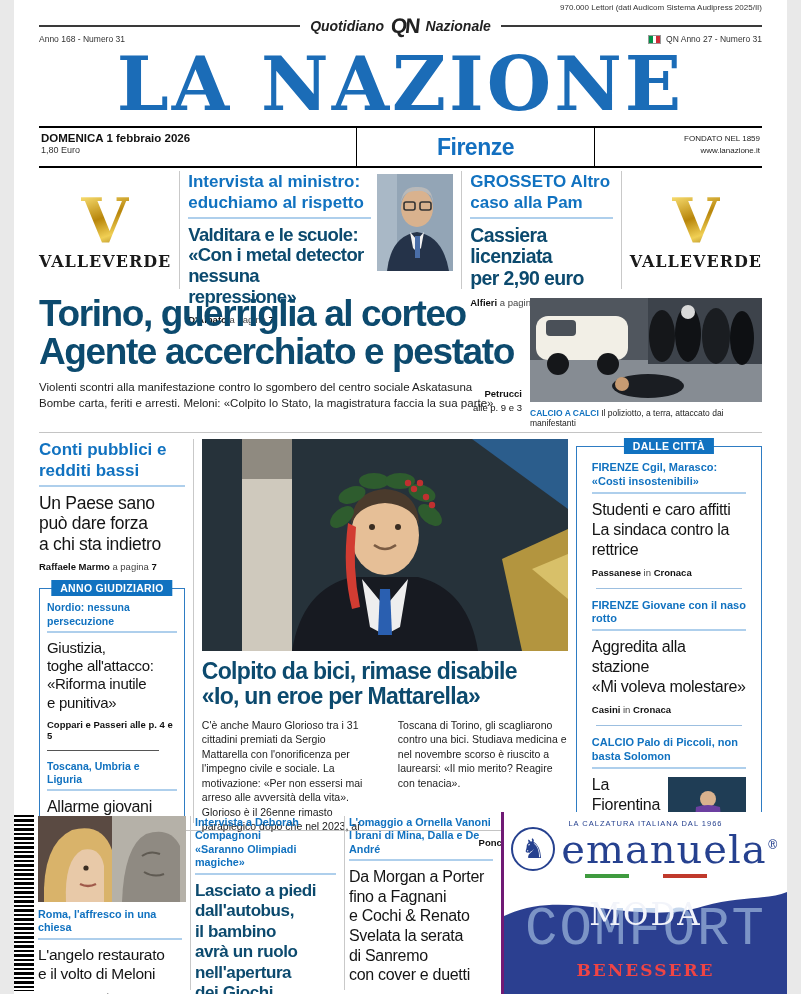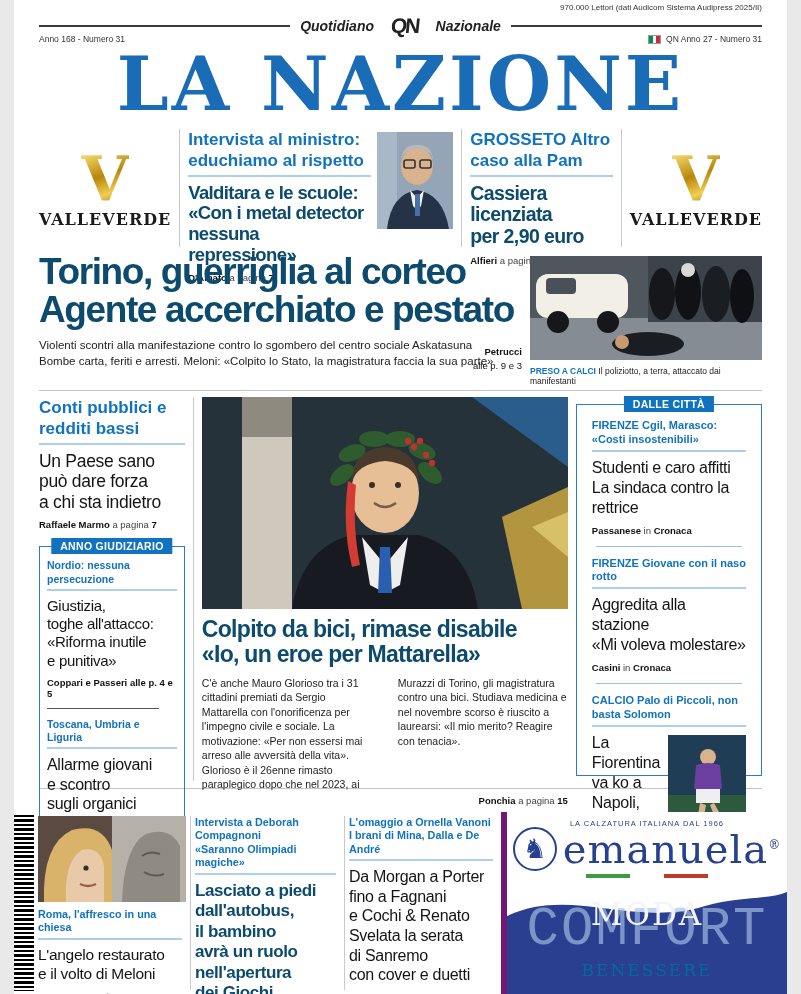--- a/index.html
+++ b/index.html
@@ -5,21 +5,21 @@
   * { margin:0; padding:0; box-sizing:border-box; }
   body { background:#e9e9e9; }
   .page { position:relative; width:773px; height:994px; margin:0 auto; background:#fff;
           font-family:"Liberation Sans", sans-serif; color:#111; overflow:hidden; }
 
   
   .topbar { position:relative; height:46px; margin:0 25px; font-size:8px; color:#222; }
   .readers { position:absolute; top:3px; right:0; font-size:8px; color:#333; }
   .rule-row { position:absolute; top:14px; left:0; right:0; display:flex; align-items:center; gap:10px; }
   .rule-row .line { flex:1; height:2px; background:#3a3a3a; }
-  .qn-logo { display:flex; align-items:center; gap:17px; font-size:14px; }
+  .qn-logo { display:flex; align-items:center; gap:7px; font-size:14px; }
   .qn-q { font-style:italic; font-weight:700; }
   .qn-mark { font-weight:900; font-size:21px; letter-spacing:-2px; transform:skewX(-6deg); }
   .qn-n { font-style:italic; font-weight:800; }
   .anno-left { position:absolute; top:34px; left:0; font-size:8.5px; color:#333; }
   .anno-right { position:absolute; top:34px; right:0; font-size:8.5px; color:#333; display:flex; align-items:center; gap:5px; }
   .ita-flag { width:13px; height:9px; background:linear-gradient(90deg,#009246 0 33%,#fff 33% 66%,#ce2b37 66% 100%); border:0.5px solid #999; }
 
   
   .masthead { text-align:center; font-family:"DejaVu Serif", serif; font-weight:700;
               font-size:74px; line-height:76px; color:#1b6cb7; letter-spacing:3px; height:80px; }
@@ -107,39 +107,39 @@
   .b-meloni .kicker { margin-top:6px; }
   .bm-hl { font-size:15.5px; line-height:1.22; }
   .b-olym { width:153px; }
   .bo-hl { font-size:17px; line-height:1.2; letter-spacing:-0.4px; }
   .b-sanr { width:156px; }
   .bs-hl { font-size:16px; line-height:1.22; }
   .small-kicker { font-size:10.8px; }
   .bvdiv { width:1px; background:#c9c9c9; margin:4px 0; }
 
   
-  .ad-emanuela { flex:1; position:relative; background:#fff; overflow:hidden; border-left:6px solid #701a75;padding-left:26px; }
+  .ad-emanuela { flex:1; position:relative; background:#fff; overflow:hidden; border-left:3px solid #701a75;padding-left:26px; }
   .em-tag { position:absolute; top:7px; left:50%; transform:translateX(-50%); font-size:7.5px;
             letter-spacing:1px; color:#26418f; white-space:nowrap; }
   .em-brandrow { position:absolute; top:14px; left:0; right:0; display:flex; align-items:center; justify-content:center; gap:6px; }
   .em-horse { width:44px; height:44px; border:2.5px solid #26418f; border-radius:50%;
               display:flex; align-items:center; justify-content:center; font-size:27px; color:#26418f; }
   .em-brand { font-family:"DejaVu Serif", serif; font-size:40px; color:#26418f; letter-spacing:1px; }
   .em-reg { font-size:12px; color:#26418f; vertical-align:super; }
   .em-bars { position:absolute; top:62px; left:50%; transform:translateX(-50%); display:flex; gap:34px; }
   .em-bars i { display:block; width:44px; height:4px; }
   .em-bar-green { background:#3f9b3f; }
   .em-bar-red { background:#c0392b; }
   .em-wave { position:absolute; bottom:0; left:0; right:0; height:112px; }
   .em-moda { position:absolute; bottom:62px; left:0; right:0; text-align:center; z-index:3;
              font-family:"DejaVu Serif", serif; font-size:31px; color:#f2f4fa; letter-spacing:2px; }
   .em-comfort { position:absolute; bottom:34px; left:0; right:0; text-align:center; z-index:2;
                 font-family:Liberation Mono, monospace; font-size:54px; color:rgba(168,193,228,0.65); letter-spacing:2px; }
   .em-benessere { position:absolute; bottom:14px; left:0; right:0; text-align:center; z-index:4;
-                  font-family:"DejaVu Serif", serif; font-size:17px; color:#0369a1; letter-spacing:2px; }
+                  font-family:"DejaVu Serif", serif; font-size:17px; color:#ef4444; letter-spacing:2px;font-weight:bold; }
 </style>
 </head>
 <body>
 
 <div class="page">
 
   <div class="topbar">
     <div class="readers">970.000 Lettori  (dati Audicom Sistema Audipress 2025/II)</div>
     <div class="rule-row">
       <div class="line"></div>
@@ -152,20 +152,33 @@
     </div>
     <div class="anno-left">Anno 168 - Numero 31</div>
     <div class="anno-right">
       <span class="ita-flag"></span>
       <span>QN  Anno 27 - Numero 31</span>
     </div>
   </div>
 
   <div class="masthead">LA NAZIONE</div>
 
+  <div class="dateband">
+    <div class="db-left">
+      <div class="db-date">DOMENICA 1 febbraio 2026</div>
+      <div class="db-price">1,80 Euro</div>
+    </div>
+    <div class="db-center">
+      <span class="db-edition">Firenze</span>
+    </div>
+    <div class="db-right">
+      <div>FONDATO NEL 1859</div>
+      <div>www.lanazione.it</div>
+    </div>
+  </div>
 
   <div class="toprow">
     <div class="ad-valleverde">
       <div class="vv-v">V</div>
       <div class="vv-name">VALLEVERDE</div>
     </div>
     <div class="vdiv"></div>
     <div class="story-valditara">
       <div class="sv-text">
         <div class="kicker">Intervista al ministro: educhiamo al rispetto</div>
@@ -222,21 +235,21 @@
         <circle cx="78" cy="66" r="11" fill="#15171a"></circle>
         <ellipse cx="132" cy="38" rx="13" ry="26" fill="#15171a"></ellipse>
         <ellipse cx="158" cy="36" rx="13" ry="28" fill="#101215"></ellipse>
         <ellipse cx="186" cy="38" rx="14" ry="28" fill="#1a1d21"></ellipse>
         <ellipse cx="212" cy="40" rx="12" ry="27" fill="#0e1013"></ellipse>
         <circle cx="158" cy="14" r="7" fill="#d9d9d9"></circle>
         <ellipse cx="118" cy="88" rx="36" ry="12" fill="#1a1d22"></ellipse>
         <circle cx="92" cy="86" r="7" fill="#c79b72"></circle>
       </svg>
     </div>
-    <div class="lead-cap" style="position:absolute; right:0; top:110px; width:232px;"><span class="tag">PRESO A CALCI</span><span> Il poliziotto, a terra, attaccato dai manifestanti</span></div>
+    <div class="lead-cap" style="position:absolute; right:0; top:110px; width:232px;"><span class="tag">CALCIO A CALCI</span><span> Il poliziotto, a terra, attaccato dai manifestanti</span></div>
   </div>
 
   <div class="hdiv"></div>
 
   <div class="middle">
 
     <div class="col-left">
       <div class="kicker">Conti pubblici e redditi bassi</div>
       <div class="hl-light cl-hl">Un Paese sano
 può dare forza
@@ -294,21 +307,21 @@
           <path d="M146 84 Q140 130 150 170 L158 168 Q150 128 154 88 Z" fill="#d23c32"></path>
           <path d="M172 106 Q183 114 194 106" stroke="#7a5b43" stroke-width="2.5" fill="none"></path>
           <circle cx="170" cy="88" r="3" fill="#3a2d22"></circle>
           <circle cx="196" cy="88" r="3" fill="#3a2d22"></circle>
         </svg>
       </div>
       <div class="hl-bold cc-hl">Colpito da bici, rimase disabile
 «Io, un eroe per Mattarella»</div>
       <div class="cc-body">
         <div>C'è anche Mauro Glorioso tra i 31 cittadini premiati da Sergio Mattarella con l'onorificenza per l'impegno civile e sociale. La motivazione: «Per non essersi mai arreso alle avversità della vita». Glorioso è il 26enne rimasto paraplegico dopo che nel 2023, ai</div>
-        <div>Murazzi di Torino, gli magistratura contro una bici. Studiava medicina e nel novembre scorso è riuscito a laurearsi: «Il mio merito? Reagire con tenacia».</div>
+        <div>Toscana di Torino, gli scagliarono contro una bici. Studiava medicina e nel novembre scorso è riuscito a laurearsi: «Il mio merito? Reagire con tenacia».</div>
       </div>
       <div class="byline cc-by"><span>Ponchia</span><span class="mid"> a pagina </span><b>15</b></div>
     </div>
 
     <div class="col-right">
       <div class="rb">
         <div class="box-label">DALLE CITTÀ</div>
 
         <div class="kicker rb-kicker"><span class="tag">FIRENZE</span><span class="rest"> Cgil, Marasco: «Costi insostenibili»</span></div>
         <div class="hl-light rb-hl">Studenti e caro affitti

